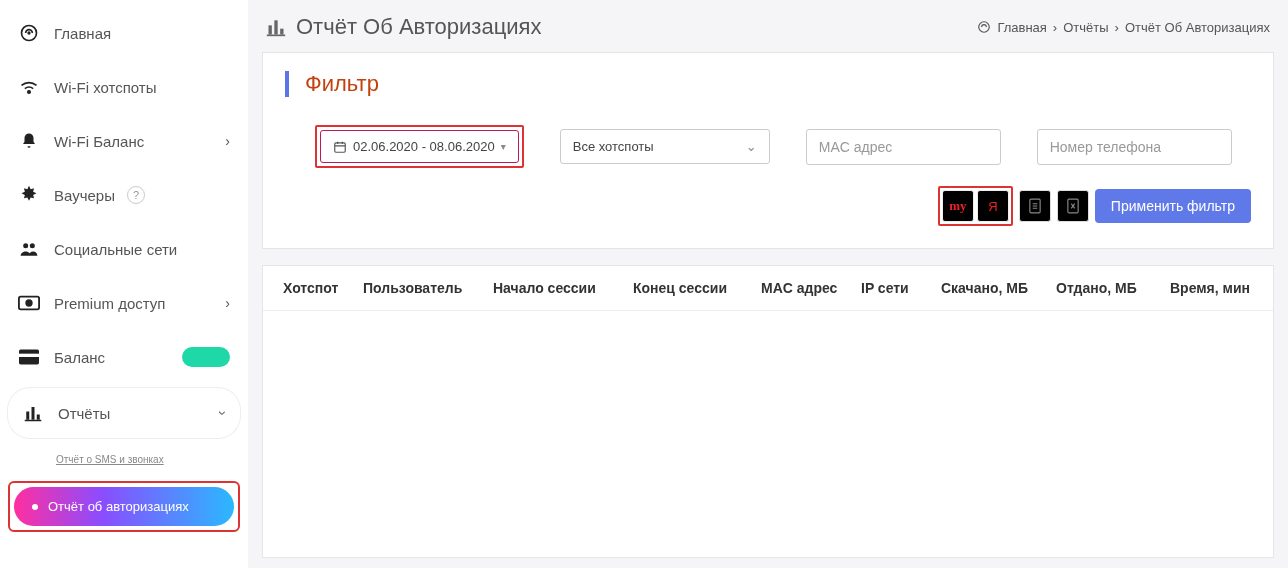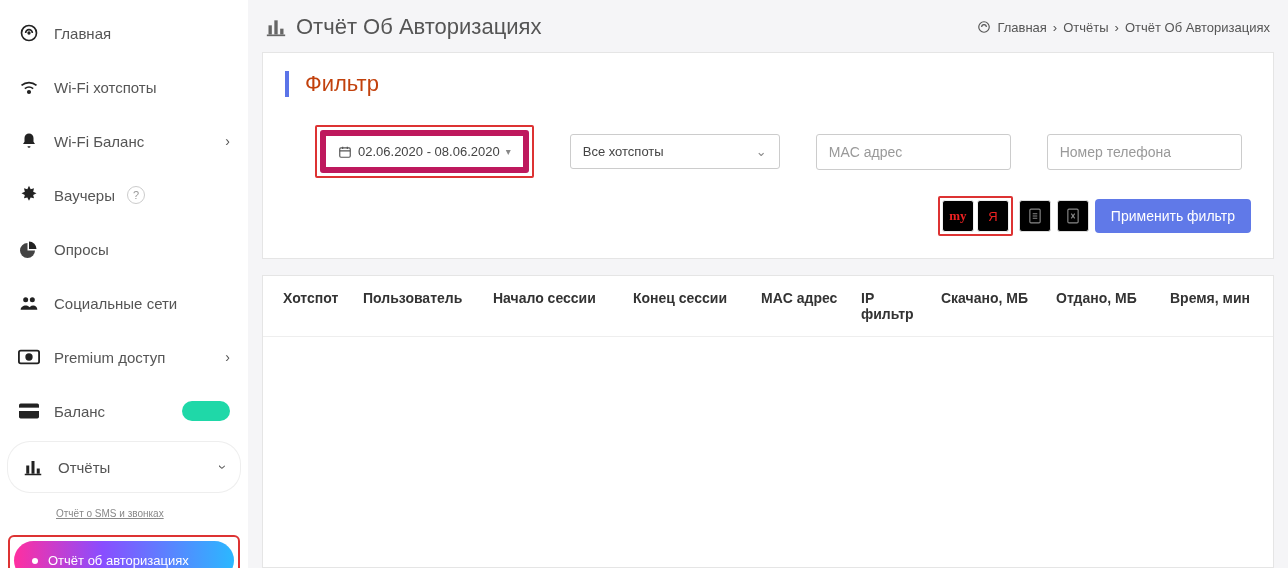--- a/index.html
+++ b/index.html
@@ -17,21 +17,21 @@
 .gradient-pill .dot { width: 6px; height: 6px; background: #fff; border-radius: 50%; margin-right: 10px; }
 .main { flex: 1; padding: 10px 14px; display: flex; flex-direction: column; }
 .header-row { display: flex; justify-content: space-between; align-items: center; padding: 4px 4px 12px; }
 .title { font-size: 22px; color: #555; display: flex; align-items: center; gap: 10px; }
 .breadcrumb { color: #555; font-size: 13px; display: flex; align-items: center; gap: 6px; }
 .breadcrumb a { color: #555; text-decoration: none; cursor: pointer; }
 .filter-card { background: #fff; border: 1px solid #e5e5e5; padding: 18px 22px 22px; margin-bottom: 16px; }
 .filter-title { font-size: 22px; color: #c2410c; border-left: 4px solid #5b74e8; padding-left: 16px; margin-bottom: 28px; }
 .filter-row { display: flex; gap: 36px; align-items: center; padding-left: 30px; }
 .date-wrap { border: 2px solid #d33; padding: 3px; border-radius: 2px; }
-.date-btn { border: 6px solid #be185d; border-radius: 3px; padding: 8px 12px; font-size: 13px; color: #444; display: flex; align-items: center; gap: 6px; cursor: pointer; background: #fff; }
+.date-btn { border: 1px solid #be185d; border-radius: 3px; padding: 8px 12px; font-size: 13px; color: #444; display: flex; align-items: center; gap: 6px; cursor: pointer; background: #fff; }
 .select { border: 1px solid #ccc; border-radius: 3px; padding: 9px 12px; font-size: 13px; color: #444; width: 210px; background: #fff; display: flex; justify-content: space-between; align-items: center; cursor: pointer; }
 .text-input { border: 1px solid #ccc; border-radius: 3px; padding: 9px 12px; font-size: 14px; color: #444; width: 195px; background: #fff; }
 .text-input::placeholder { color: #999; }
 .filter-actions { display: flex; gap: 6px; justify-content: flex-end; padding-top: 18px; align-items: center; }
 .ext-wrap { border: 2px solid #d33; display: flex; gap: 3px; padding: 2px; border-radius: 2px; }
 .icon-btn { border: 1px solid #ddd; background: #000000; width: 32px; height: 32px; display: flex; align-items: center; justify-content: center; font-size: 13px; color: #777; border-radius: 3px; cursor: pointer; }
 .icon-btn.red { color: #e22; border-color: #eee; }
 .apply-btn { background: #6079e8; color: #ffffff; border: none; padding: 9px 16px; font-size: 14px; border-radius: 4px; cursor: pointer; }
 .table-card { background: #fff; border: 1px solid #e5e5e5; flex: 1; }
 .table-head { display: flex; padding: 14px 12px; font-size: 14px; font-weight: bold; color: #333; border-bottom: 1px solid #eee; }
@@ -78,29 +78,20 @@
   <div class="nav-item">
     <span class="icon">
       <svg width="20" height="20" viewBox="0 0 24 24" fill="#222">
           <path d="M12 1l2 4 4-1-1 4 4 2-4 2 1 4-4-1-2 4-2-4-4 1 1-4-4-2 4-2-1-4 4 1z"></path>
         </svg>
     </span>
     <span>Ваучеры</span>
     <span class="help">?</span>
   </div>
 
-  <div class="nav-item">
-    <span class="icon">
-      <svg width="18" height="18" viewBox="0 0 24 24" fill="#222">
-          <path d="M12 2v10h10A10 10 0 0012 2z"></path>
-          <path d="M10 4a10 10 0 1010 10H10V4z" fill="#222" opacity="0.85"></path>
-        </svg>
-    </span>
-    <span>Опросы</span>
-  </div>
 
   <div class="nav-item">
     <span class="icon">
       <svg width="20" height="18" viewBox="0 0 24 20" fill="#222">
           <circle cx="8" cy="6" r="3"></circle>
           <circle cx="16" cy="6" r="3"></circle>
           <path d="M2 18c0-3 3-5 6-5s6 2 6 5M12 18c0-3 2-5 5-5s5 2 5 5"></path>
         </svg>
     </span>
     <span>Социальные сети</span>
@@ -229,21 +220,21 @@
     </div>
   </div>
 
   <div class="table-card">
     <div class="table-head">
       <div class="th" style="width:80px">Хотспот</div>
       <div class="th" style="width:130px">Пользователь</div>
       <div class="th" style="width:140px">Начало сессии</div>
       <div class="th" style="width:128px">Конец сессии</div>
       <div class="th" style="width:100px">MAC адрес</div>
-      <div class="th" style="width:80px">IP фильтр</div>
+      <div class="th" style="width:80px">IP сети</div>
       <div class="th" style="width:115px">Скачано, МБ</div>
       <div class="th" style="width:110px">Отдано, МБ</div>
       <div class="th" style="width:100px;text-align:right">Время, мин</div>
     </div>
     <div style="height:230px"></div>
   </div>
 
 </div>
 
 </body></html>

